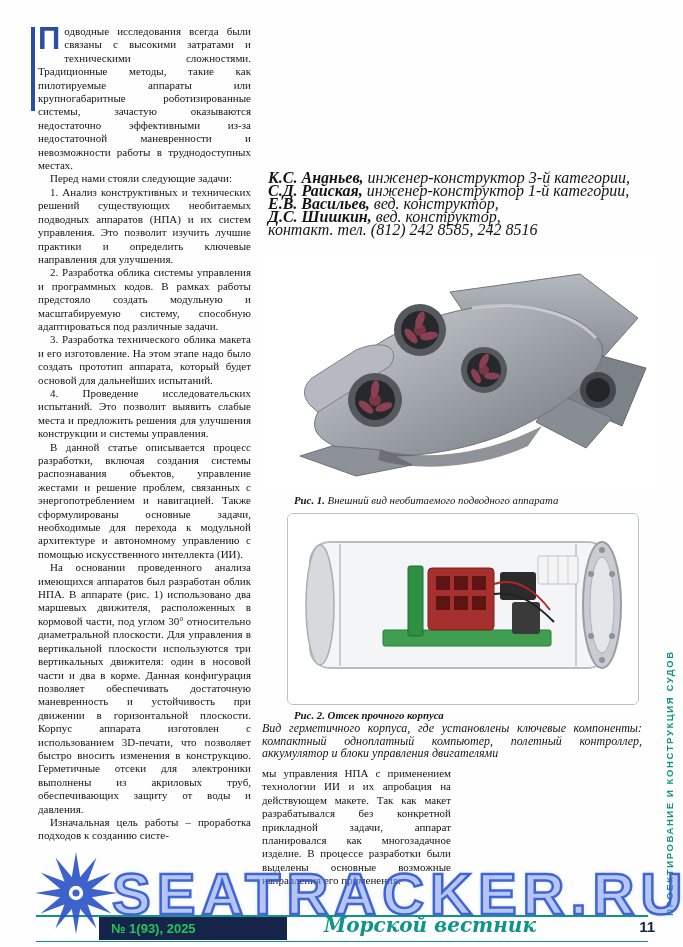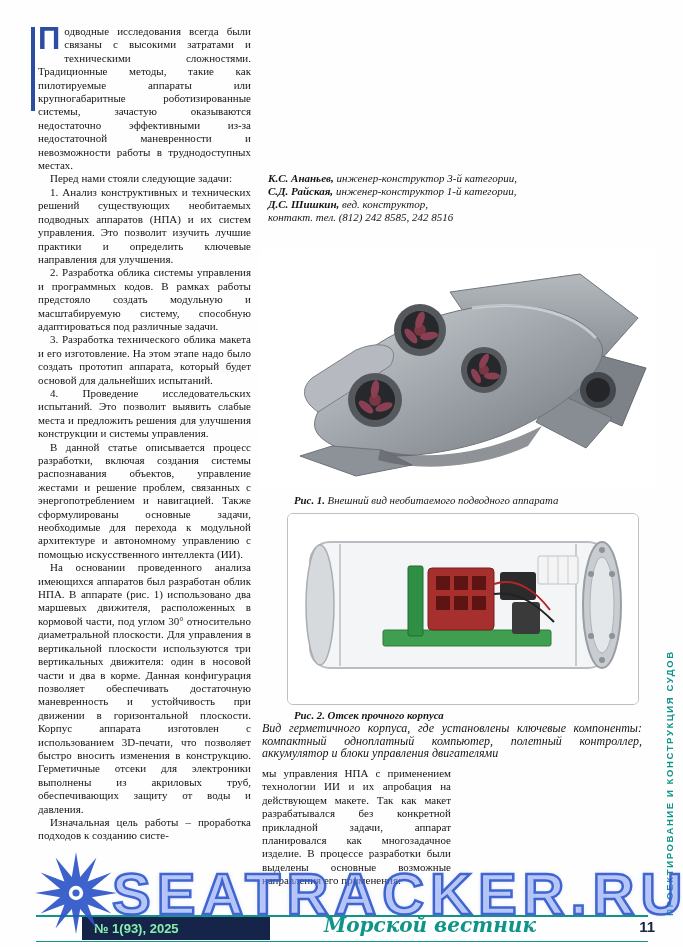--- a/index.html
+++ b/index.html
@@ -17,21 +17,21 @@
 
   
   .title-block{position:absolute;left:266px;top:24px;width:392px;}
   .title-line{font-family:"Liberation Sans",sans-serif;font-weight:bold;font-size:20px;
               line-height:27px;letter-spacing:0.8px;color:#7db4e0;white-space:nowrap;
               text-shadow:1px 1px 0 #1f63a8,-1px -1px 0 #1f63a8,1px -1px 0 #1f63a8,
                           -1px 1px 0 #1f63a8,2px 2px 2px rgba(31,99,168,0.45);}
 
   
   .authors{position:absolute;left:268px;top:172px;width:380px;font-style:italic;
-           font-size:11px;line-height:12.9px;}
+           font-size:16px;line-height:12.9px;}
   .author-name{font-weight:bold;}
 
   
   .fig1{position:absolute;left:260px;top:250px;width:396px;height:240px;background:#fff;}
   .fig1 svg{width:100%;height:100%;}
   .caption1{position:absolute;left:294px;top:494px;width:360px;font-style:italic;font-size:10.8px;}
   .fig2{position:absolute;left:287px;top:513px;width:352px;height:192px;background:#fff;
         border:1px solid #b9c0c6;border-radius:6px;box-sizing:border-box;overflow:hidden;}
   .fig2 svg{width:100%;height:100%;}
   .caption2{position:absolute;left:294px;top:709px;width:345px;font-style:italic;font-size:10.8px;}
@@ -47,22 +47,22 @@
 
   
   .sidebar-vertical{position:absolute;right:8px;top:586px;height:330px;
                     writing-mode:vertical-rl;transform:rotate(180deg);
                     font-family:"Liberation Sans",sans-serif;font-weight:bold;
                     font-size:9.5px;letter-spacing:1.6px;color:#0e9488;white-space:nowrap;}
 
   
   .footer-rule-top{position:absolute;left:36px;top:915px;width:612px;height:2px;background:#0e9488;}
   .footer-rule-bottom{position:absolute;left:36px;top:941px;width:612px;height:1px;background:#0e9488;}
-  .footer-issue-box{position:absolute;left:82px;top:917px;width:188px;height:23px;background:#16244a;
-                    color:#86efac;font-family:"Liberation Sans",sans-serif;font-weight:bold;
+  .footer-issue-box{position:absolute;left:99px;top:917px;width:188px;height:23px;background:#16244a;
+                    color:#22c55e;font-family:"Liberation Sans",sans-serif;font-weight:bold;
                     font-size:13px;line-height:23px;padding-left:12px;box-sizing:border-box;z-index:5;}
   .footer-journal{position:absolute;left:305px;top:913px;width:250px;text-align:center;
                   font-family:"DejaVu Serif",serif;font-style:italic;font-weight:bold;
                   font-size:20px;color:#0e9488;z-index:5;}
   .footer-page{position:absolute;right:28px;top:918px;font-family:Liberation Sans, sans-serif;
                font-weight:bold;font-size:15px;color:#16244a;z-index:5;}
 
   
   .watermark-text{position:absolute;left:112px;top:860px;z-index:50;white-space:nowrap;
                   font-family:"Liberation Sans",sans-serif;font-weight:bold;font-size:58px;
@@ -87,20 +87,21 @@
     <p><span class="task-lead">4. Проведение исследовательских испытаний.</span><span> Это позволит выявить слабые места и предложить решения для улучшения конструкции и системы управления.</span></p>
     <p>В данной статье описывается процесс разработки, включая создания системы распознавания объектов, управление жестами и решение проблем, связанных с энергопотреблением и навигацией. Также сформулированы основные задачи, необходимые для перехода к модульной архитектуре и автономному управлению с помощью искусственного интеллекта (ИИ).</p>
     <p>На основании проведенного анализа имеющихся аппаратов был разработан облик НПА. В аппарате (рис. 1) использовано два маршевых движителя, расположенных в кормовой части, под углом 30° относительно диаметральной плоскости. Для управления в вертикальной плоскости используются три вертикальных движителя: один в носовой части и два в корме. Данная конфигурация позволяет обеспечивать достаточную маневренность и устойчивость при движении в горизонтальной плоскости. Корпус аппарата изготовлен с использованием 3D-печати, что позволяет быстро вносить изменения в конструкцию. Герметичные отсеки для электроники выполнены из акриловых труб, обеспечивающих защиту от воды и давления.</p>
     <p>Изначальная цель работы – проработка подходов к созданию систе-</p>
   </div>
 
 
   <div class="authors">
     <div><span class="author-name">К.С. Ананьев,</span><span> инженер-конструктор 3-й категории,</span></div>
     <div><span class="author-name">С.Д. Райская,</span><span> инженер-конструктор 1-й категории,</span></div>
+    <div><span class="author-name">Е.В. Васильев,</span><span> вед. конструктор,</span></div>
     <div><span class="author-name">Д.С. Шишкин,</span><span> вед. конструктор,</span></div>
     <div><span>контакт. тел. (812) 242 8585, 242 8516</span></div>
   </div>
 
   <div class="fig1">
     <svg viewBox="0 0 396 240">
       <defs>
         <linearGradient id="hull" x1="0" y1="0" x2="1" y2="1">
           <stop offset="0" stop-color="#cdd1d5"></stop>
             <stop offset="0.55" stop-color="#9aa0a6"></stop>

